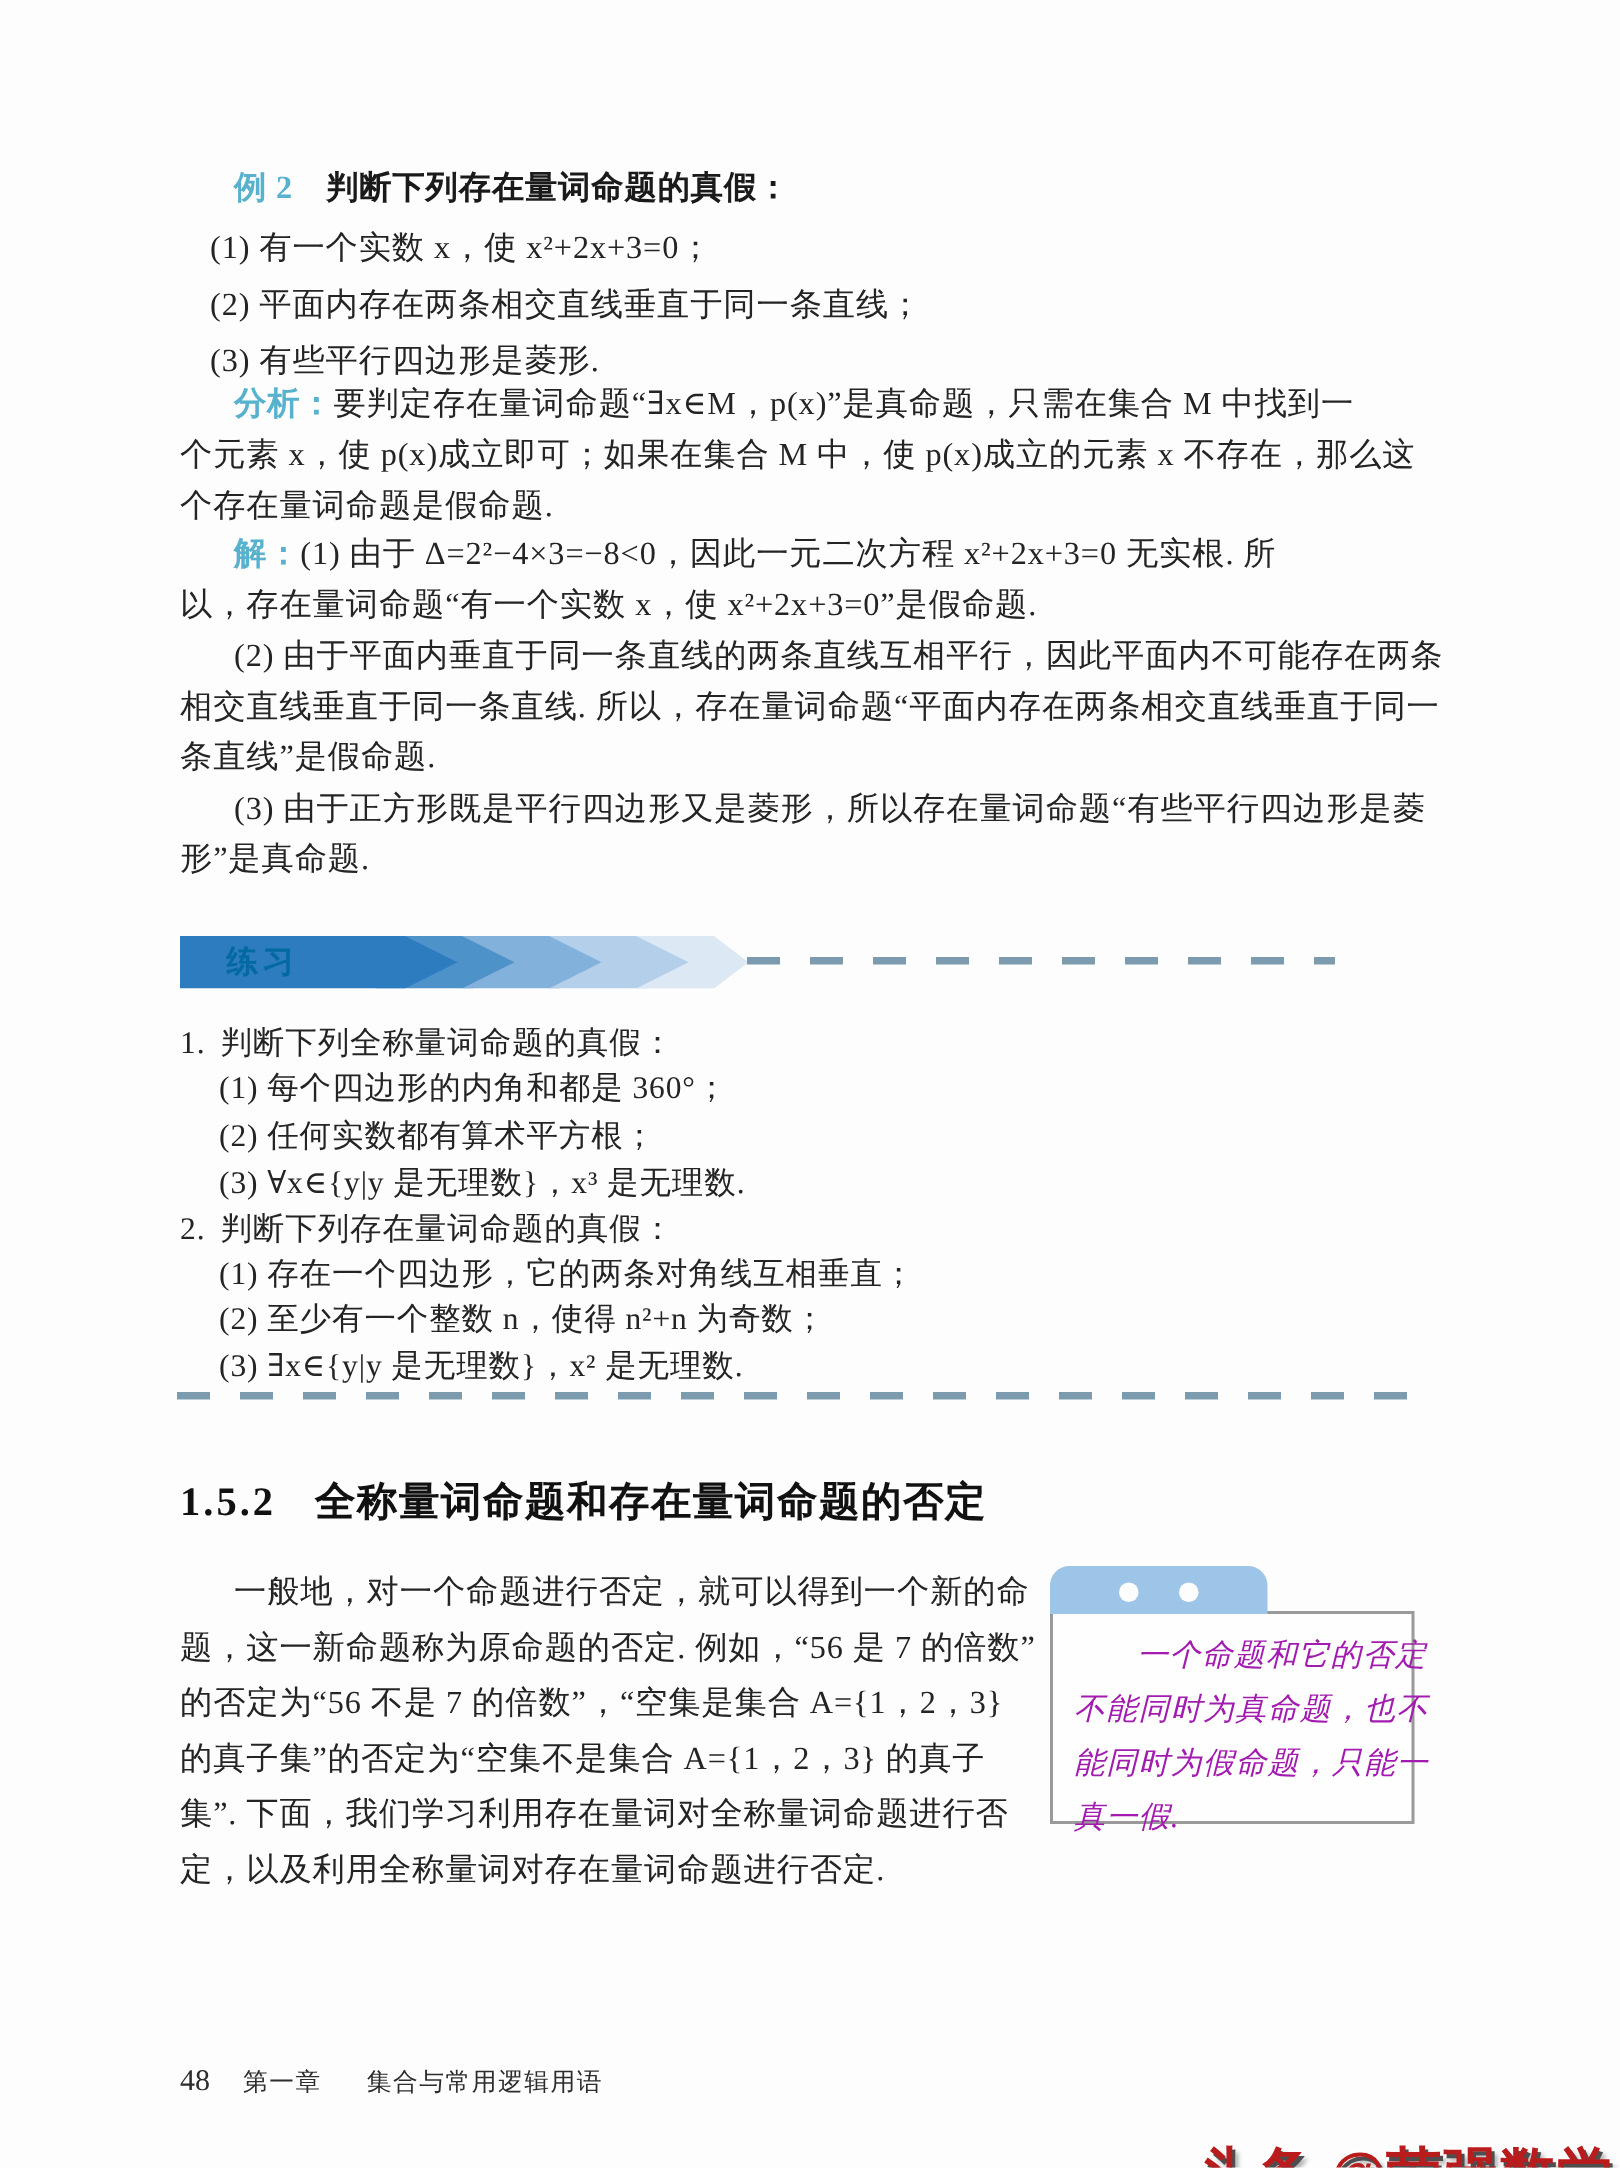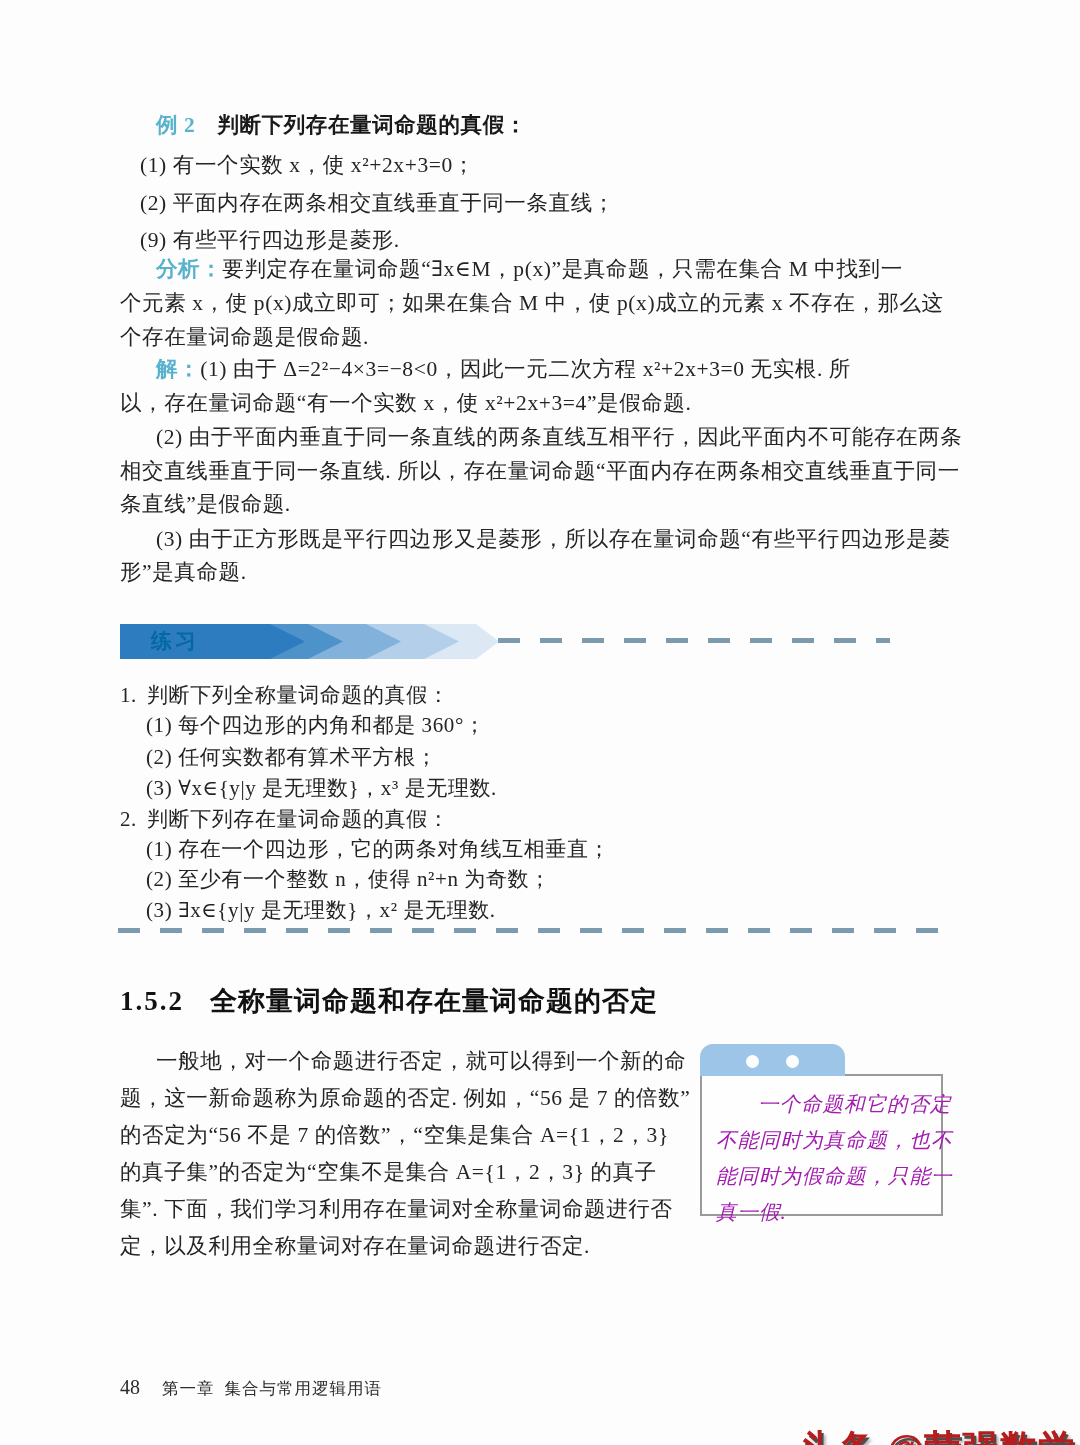--- a/index.html
+++ b/index.html
@@ -63,47 +63,47 @@
     position:absolute;left:716px;width:230px;
     font-size:20.5px;line-height:36px;letter-spacing:1px;color:#a21caf;
     white-space:nowrap;font-style:italic;
   }
   
   .footer{
     position:absolute;left:120px;top:1376px;white-space:nowrap;
     font-family:"Liberation Sans","DejaVu Sans",sans-serif;color:#2c2c2c;
   }
   .footer .pgnum{font-family:"Liberation Serif","DejaVu Serif",serif;font-size:20px;margin-right:22px;}
-  .footer .chap{font-size:16.5px;margin-right:10px;letter-spacing:1px;}
+  .footer .chap{font-size:16.5px;margin-right:30px;letter-spacing:1px;}
   .footer .chap-title{font-size:16.5px;letter-spacing:1px;}
   
   .watermark{
     position:absolute;right:4px;top:1424px;
     font-family:Liberation Sans, sans-serif;
     font-size:37px;font-weight:bold;letter-spacing:1px;color:#b91c1c;
     text-shadow:2px 3px 0 #4e4e4e, 4px 5px 3px rgba(80,80,80,0.45), -1px -1px 0 rgba(255,255,255,0.9);
     white-space:nowrap;
   }
 </style>
 </head>
 <body>
 
 <div class="page">
 
   <div class="line ind2" style="top:110px"><span class="teal">例 2</span><span style="display:inline-block;width:22px"></span><span class="bold-title">判断下列存在量词命题的真假：</span></div>
   <div class="line ind1" style="top:150px">(1) 有一个实数 x，使 x²+2x+3=0；</div>
   <div class="line ind1" style="top:188px">(2) 平面内存在两条相交直线垂直于同一条直线；</div>
-  <div class="line ind1" style="top:225px">(9) 有些平行四边形是菱形.</div>
+  <div class="line ind1" style="top:225px">(3) 有些平行四边形是菱形.</div>
 
   <div class="line ind2" style="top:254px"><span class="teal">分析：</span><span>要判定存在量词命题“∃x∈M，p(x)”是真命题，只需在集合 M 中找到一</span></div>
   <div class="line" style="top:288px">个元素 x，使 p(x)成立即可；如果在集合 M 中，使 p(x)成立的元素 x 不存在，那么这</div>
   <div class="line" style="top:322px">个存在量词命题是假命题.</div>
 
   <div class="line ind2" style="top:354px"><span class="teal">解：</span><span>(1) 由于 Δ=2²−4×3=−8&lt;0，因此一元二次方程 x²+2x+3=0 无实根. 所</span></div>
-  <div class="line" style="top:388px">以，存在量词命题“有一个实数 x，使 x²+2x+3=4”是假命题.</div>
+  <div class="line" style="top:388px">以，存在量词命题“有一个实数 x，使 x²+2x+3=0”是假命题.</div>
   <div class="line ind2" style="top:422px">(2) 由于平面内垂直于同一条直线的两条直线互相平行，因此平面内不可能存在两条</div>
   <div class="line" style="top:489px">条直线”是假命题.</div>
   <div class="line" style="top:456px">相交直线垂直于同一条直线. 所以，存在量词命题“平面内存在两条相交直线垂直于同一</div>
   <div class="line ind2" style="top:524px">(3) 由于正方形既是平行四边形又是菱形，所以存在量词命题“有些平行四边形是菱</div>
   <div class="line" style="top:557px">形”是真命题.</div>
 
   <div class="banner">
     <svg width="380" height="35" viewBox="0 0 380 35">
       <polygon points="130,0 195,0 230,17.5 195,35 130,35 165,17.5" fill="#4e92ca"></polygon>
       <polygon points="188,0 253,0 288,17.5 253,35 188,35 223,17.5" fill="#82b2dc"></polygon>

